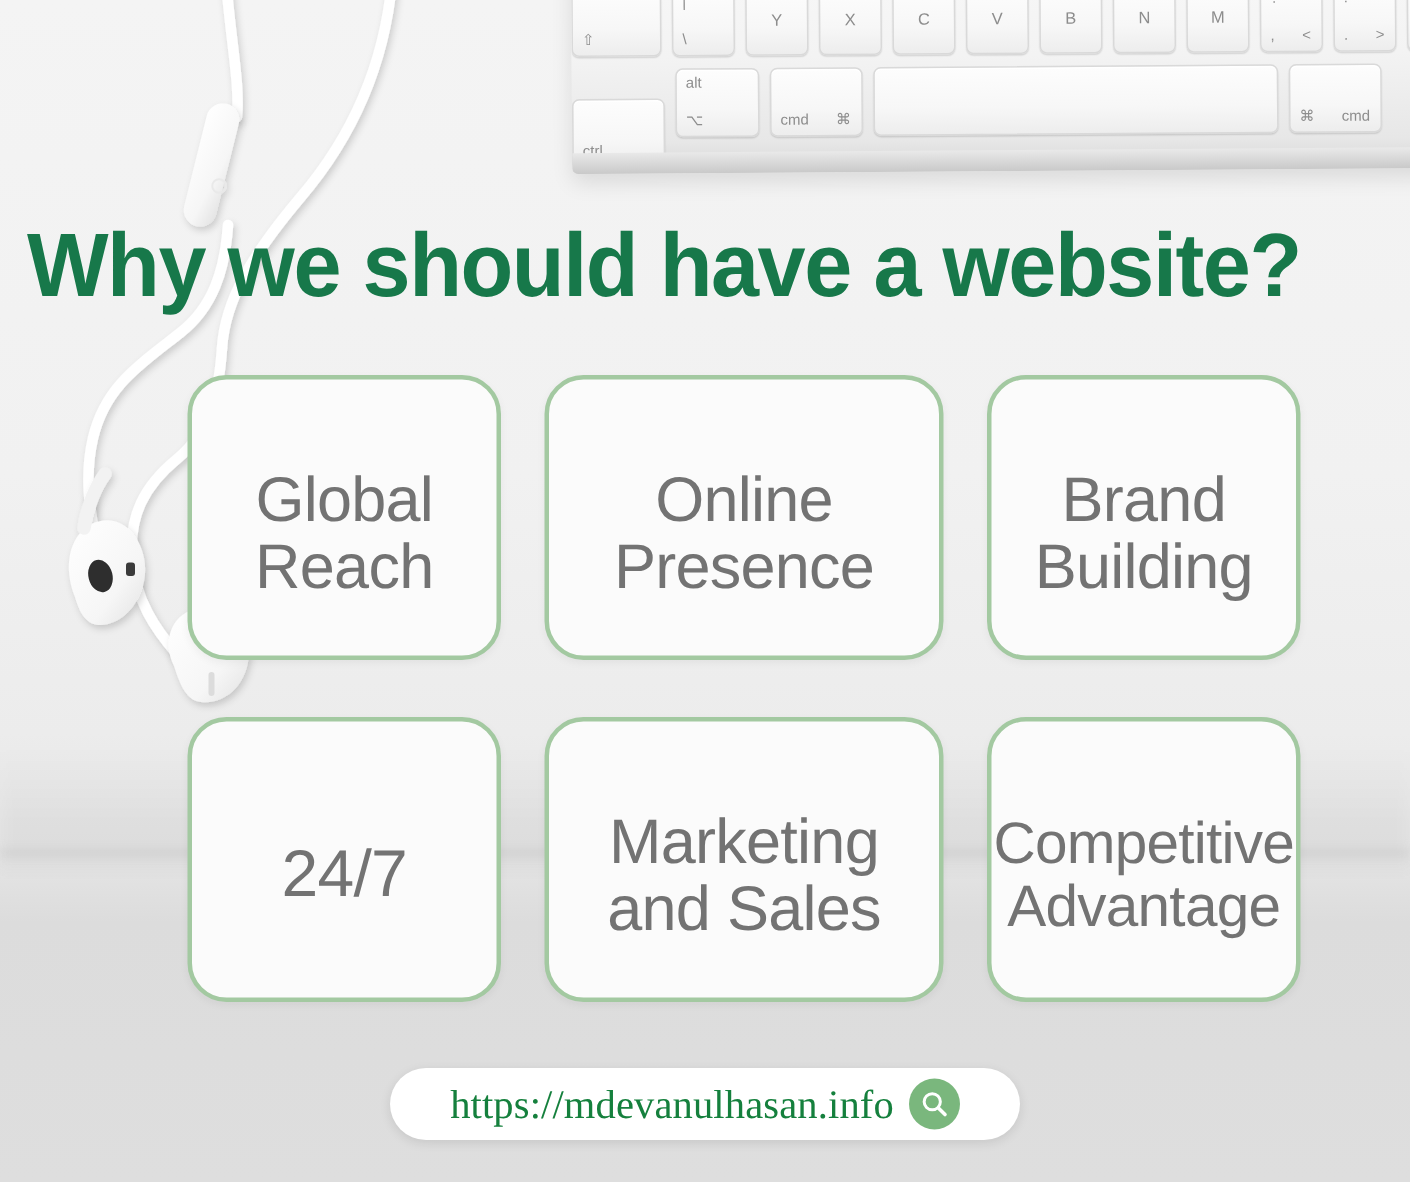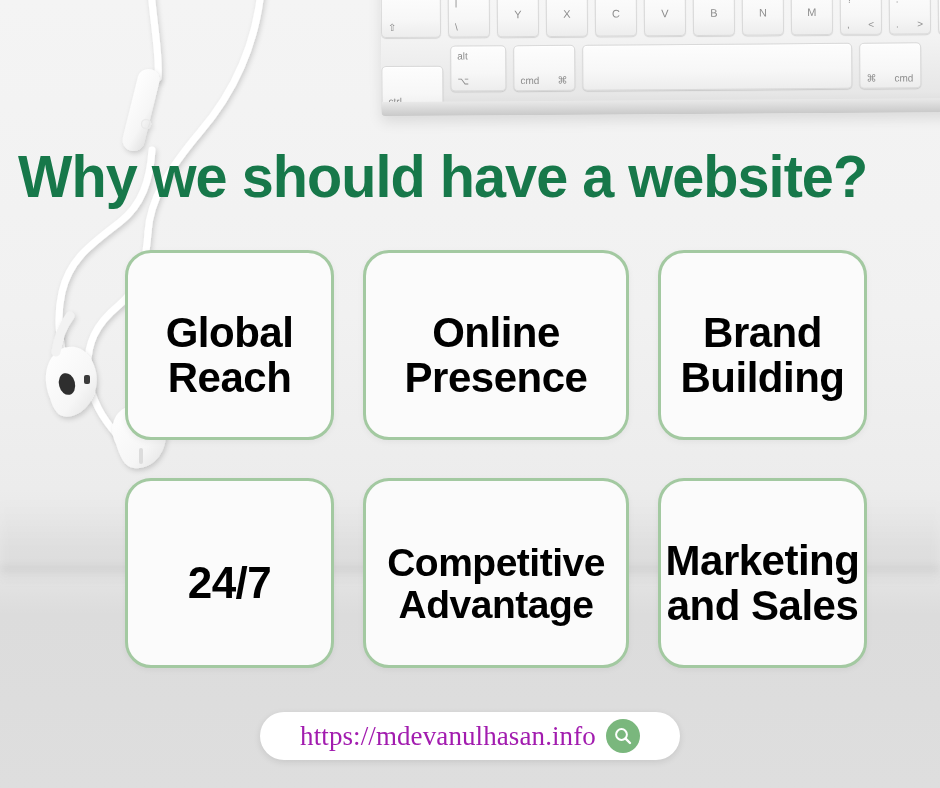--- a/index.html
+++ b/index.html
@@ -80,42 +80,42 @@
   .card{
     background:#fbfbfb;
     border:3px solid #a3c9a1;
     border-radius:26px;
     display:flex; align-items:center; justify-content:center;
     text-align:center;
     box-shadow:0 2px 6px rgba(0,0,0,.05);
   }
   .card-label{
     font-family:"Liberation Sans Narrow","Liberation Sans",sans-serif;
-    font-weight:700; color:#000000;
+    font-weight:400; color:#737373;
     line-height:1.06;
     white-space:pre-line;
     margin-top:21px;
   }
   .r1 .card-label{ font-size:42px; letter-spacing:-.5px; }
   .r2 .card-label{ font-size:42px; letter-spacing:-.5px; }
   .c-2407 .line-a{ font-size:44px; display:block; }
   .c-2407 .line-b{ font-size:36px; display:block; }
   .c-comp  .card-label{ font-size:39px; }
   .wide-text{ width:260px; }
 
   
   .url-pill{
     position:absolute; left:260px; top:712px; height:48px; width:420px;
     background:#ffffff; border-radius:26px;
     display:flex; align-items:center; justify-content:center; gap:10px;
     box-shadow:0 2px 7px rgba(0,0,0,.10);
   }
   .url-text{
     font-family:"Liberation Serif", serif;
-    font-size:27px; color:#a21caf; letter-spacing:.1px;
+    font-size:27px; color:#15803d; letter-spacing:.1px;
   }
   .search-circle{
     width:34px; height:34px; border-radius:50%;
     background:#7ab77d; display:flex; align-items:center; justify-content:center;
     flex:0 0 auto;
   }
 </style>
 </head>
 <body>
 
@@ -244,28 +244,28 @@
     <div class="card-label">Brand
 Building</div>
   </div>
 
   <div class="card r2 c-2407">
     <div class="card-label">
       <span class="line-a">24/7</span>
     </div>
   </div>
 
+  <div class="card r2">
+    <div class="card-label wide-text">Marketing
+and Sales</div>
+  </div>
+
   <div class="card r2 c-comp">
     <div class="card-label wide-text">Competitive
 Advantage</div>
-  </div>
-
-  <div class="card r2">
-    <div class="card-label wide-text">Marketing
-and Sales</div>
   </div>
 
 </div>
 
 <div class="url-pill">
   <span class="url-text">https://mdevanulhasan.info</span>
   <span class="search-circle">
     <svg width="20" height="20" viewBox="0 0 20 20">
       <circle cx="8.5" cy="8.5" r="5.4" fill="none" stroke="#ffffff" stroke-width="2"></circle>
       <line x1="12.6" y1="12.6" x2="17" y2="17" stroke="#ffffff" stroke-width="2.4" stroke-linecap="round"></line>

